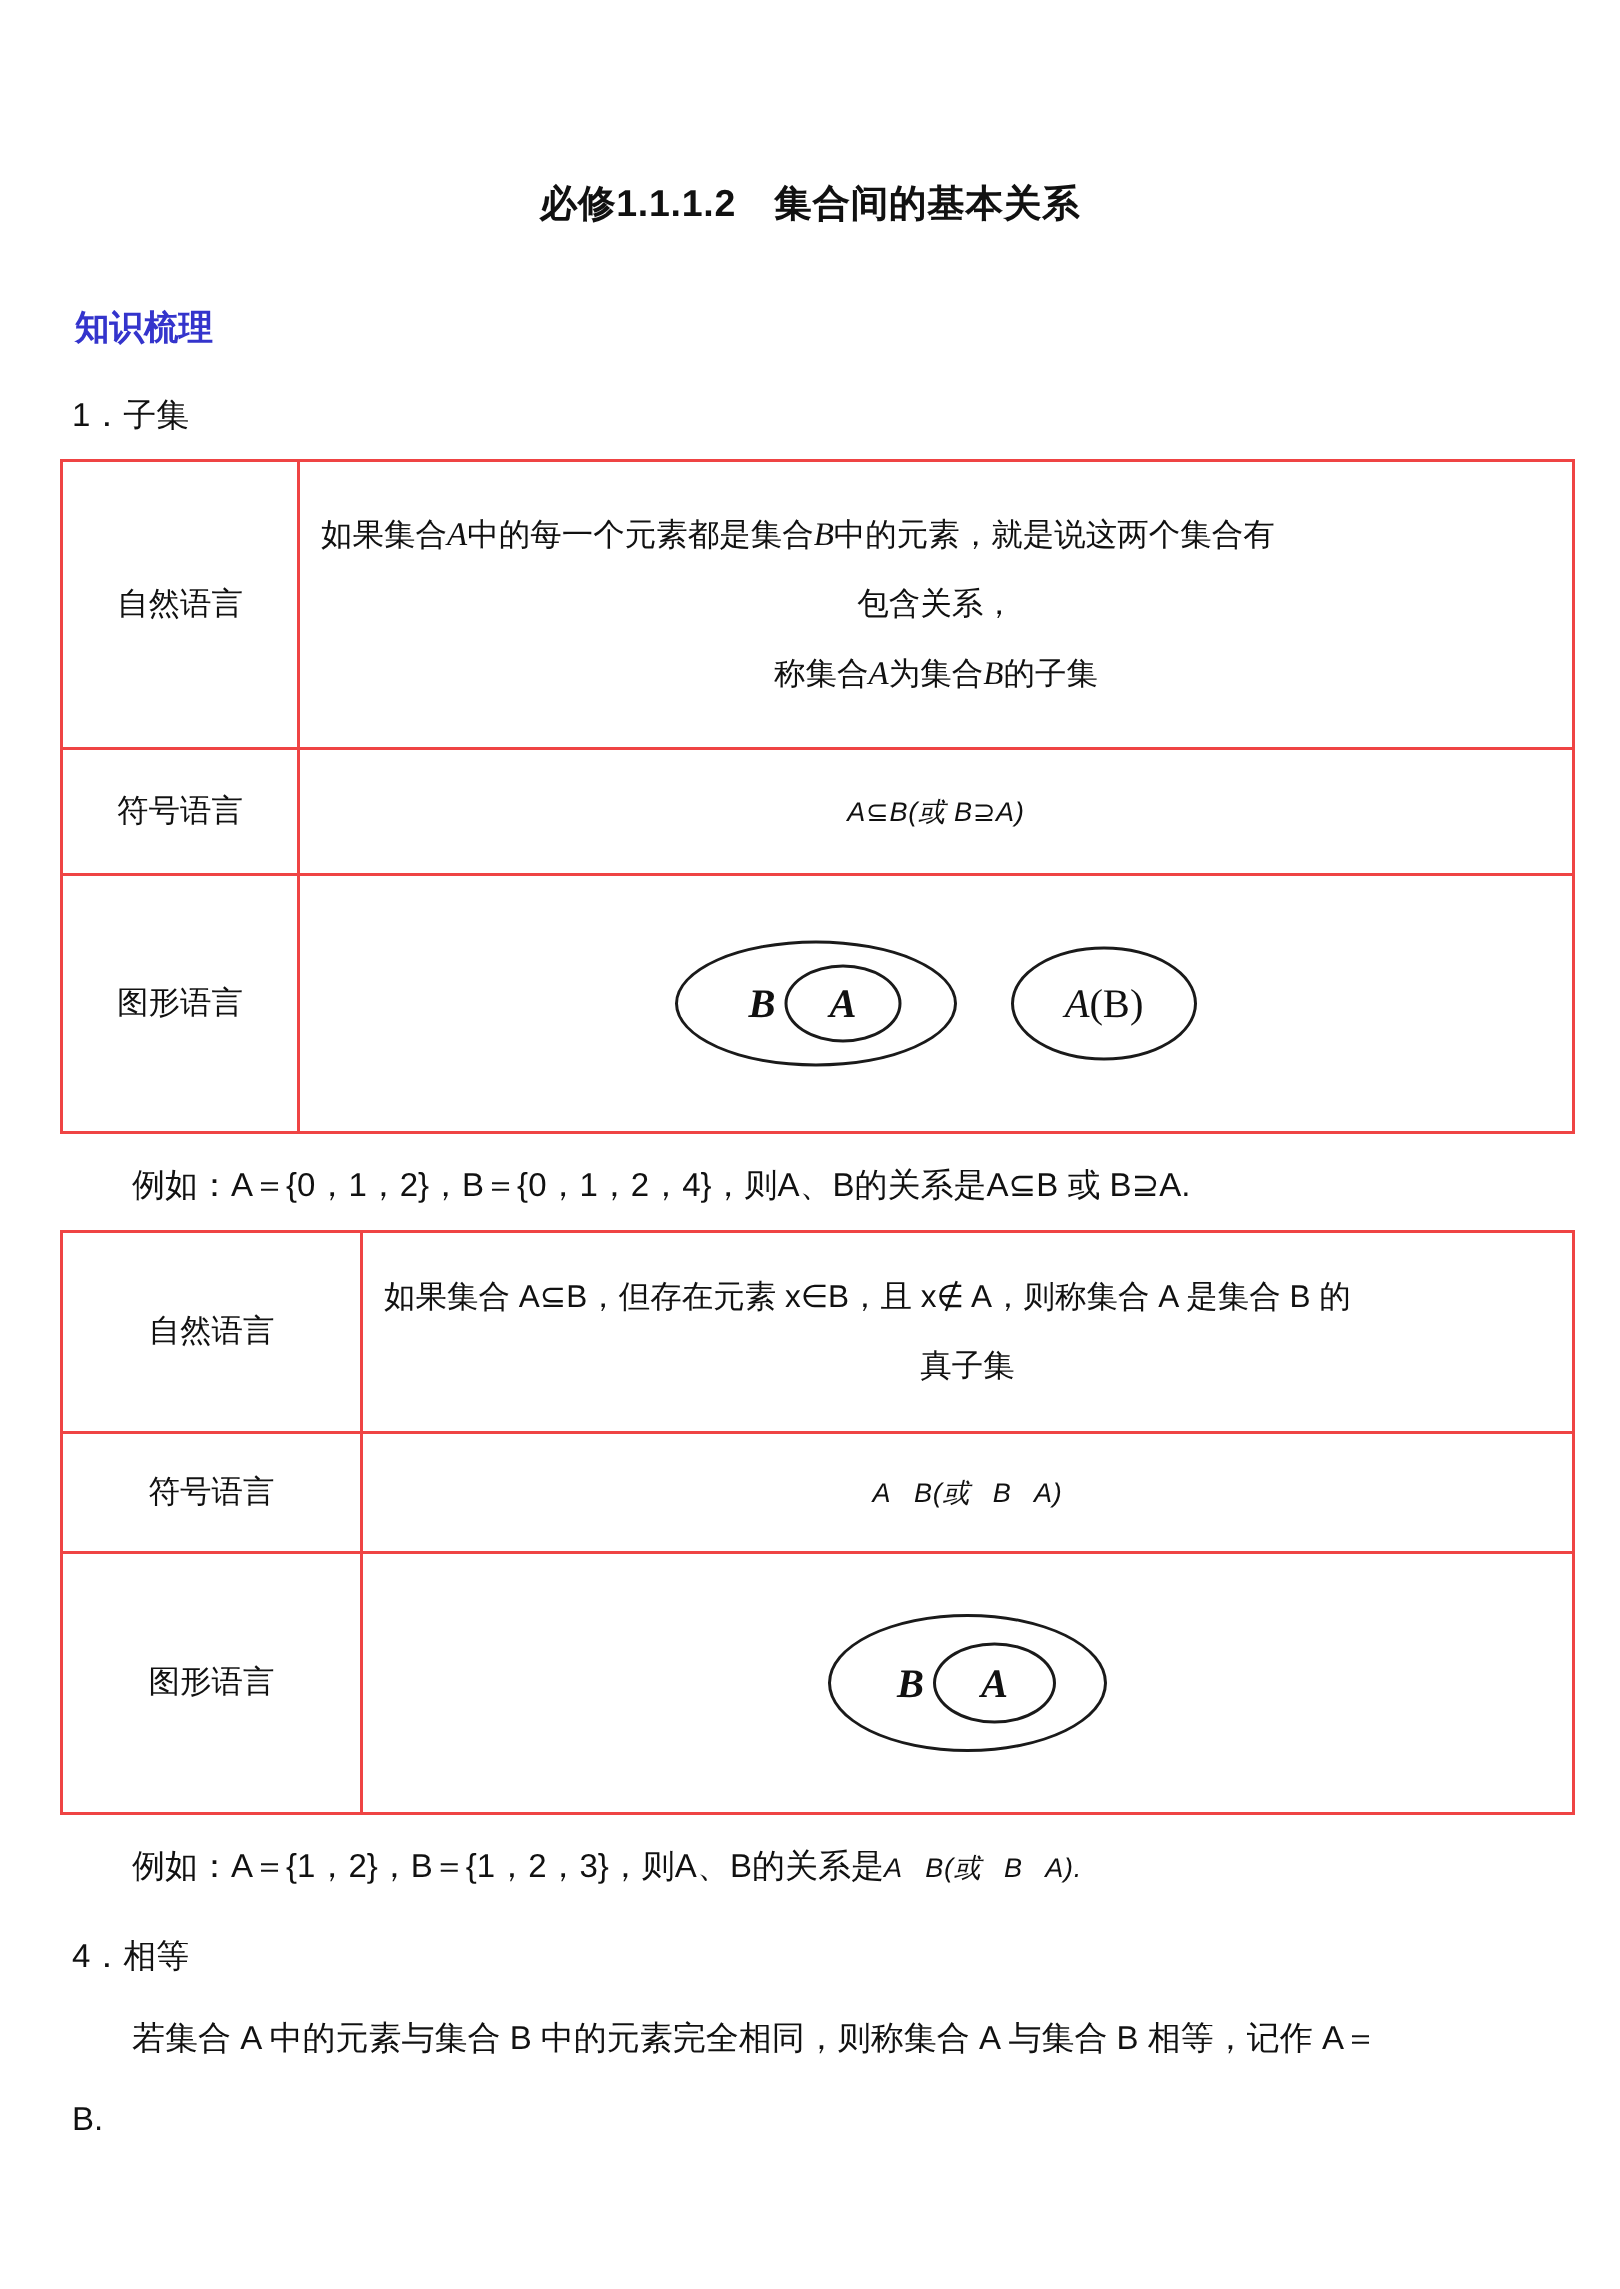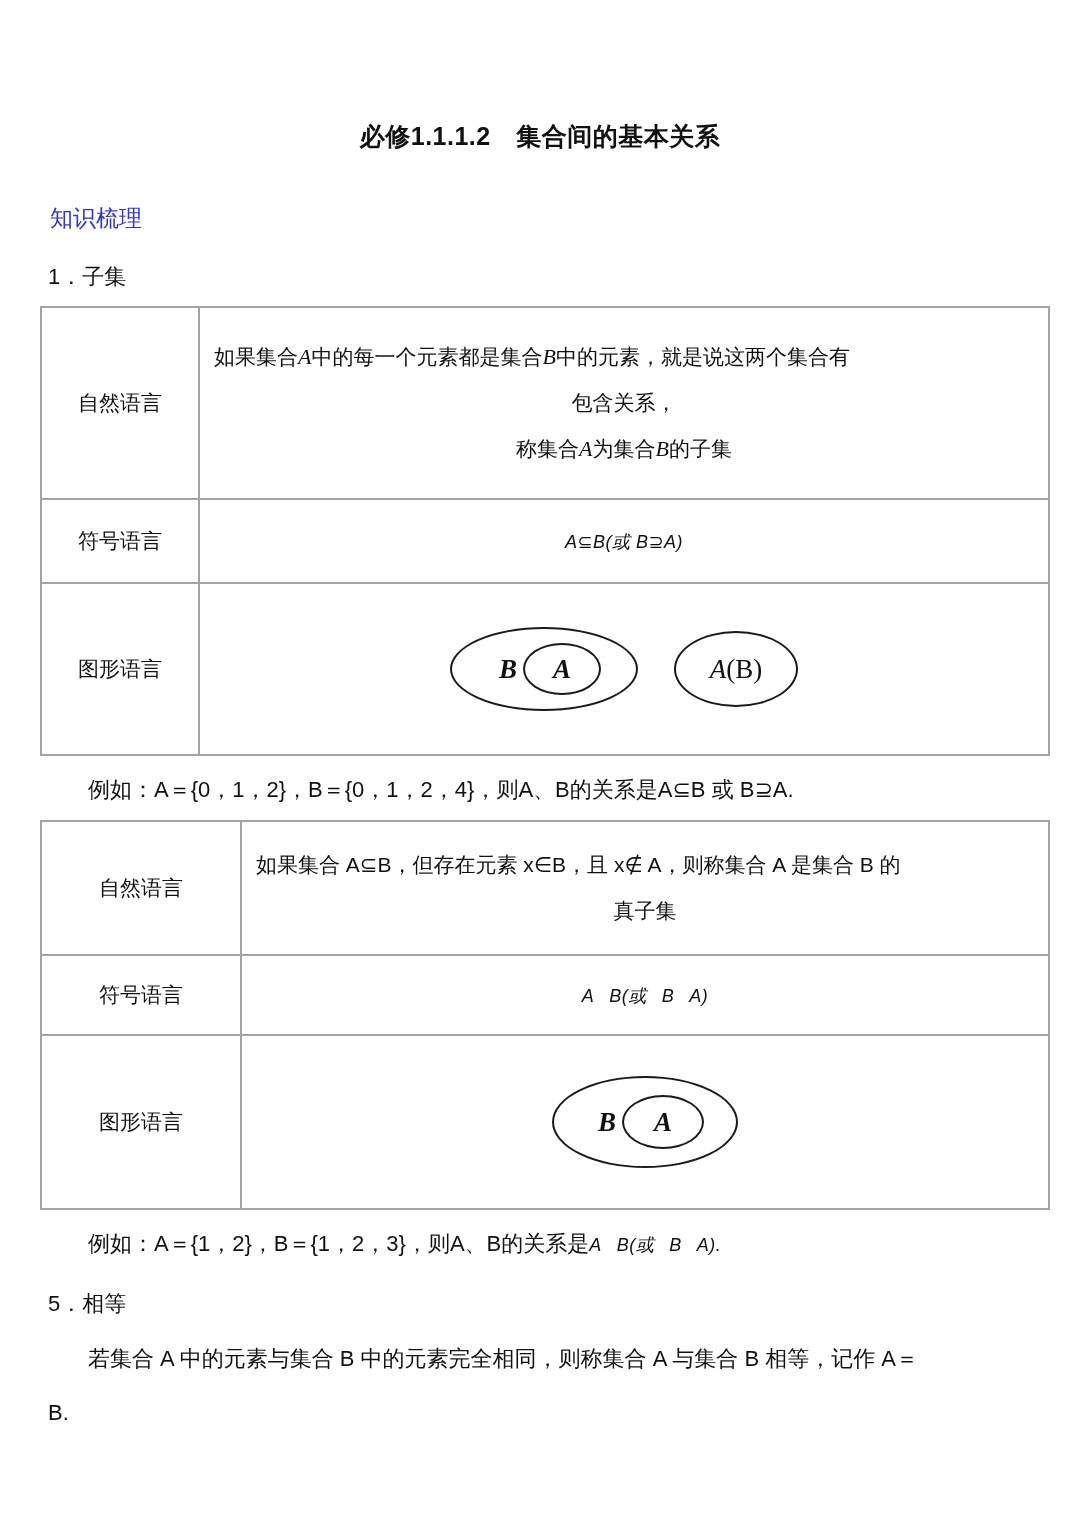--- a/index.html
+++ b/index.html
@@ -31,21 +31,21 @@
     letter-spacing: 0.5px;
     margin: 16px;
     padding-top: 103px;
     line-height: 34px;
   }
 
   
   .section-blue {
     color: #3434cc;
     font-size: 23px;
-    font-weight: 400;
+    font-weight: 700;
     margin: 0;
     padding-top: 34px;
     padding-left: 50px;
     line-height: 30px;
   }
 
   
   .num-heading {
     font-size: 22px;
     font-weight: 400;
@@ -60,21 +60,21 @@
   
   table.kb {
     border-collapse: collapse;
     table-layout: fixed;
     margin-left: 40px;
     margin-top: 14px;
     border: 2px solid #1a1a1a;
     background: #ffffff;
   }
   table.kb td {
-    border: 2px solid #a3a3a3;
+    border: 2px solid #ef4444;
     vertical-align: middle;
     font-size: 21px;
     line-height: 40px;
   }
   .lbl {
     text-align: center;
     font-size: 21px;
     white-space: nowrap;
   }
   .body-cell {
@@ -271,19 +271,19 @@
               </div>
             </div>
           </div>
         </td>
       </tr>
     </tbody>
   </table>
 
   <div class="example"><span>例如：A＝{1，2}，B＝{1，2，3}，则A、B的关系是</span><span class="sym-line"><span>A</span><span class="gap-sym"></span><span>B(或</span><span class="gap-sym"></span><span>B</span><span class="gap-sym"></span><span>A).</span></span></div>
 
-  <div class="num-heading h-sub3">5．相等</div>
+  <div class="num-heading h-sub3">4．相等</div>
 
   <div class="para">若集合 A 中的元素与集合 B 中的元素完全相同，则称集合 A 与集合 B 相等，记作 A＝</div>
 
   <div class="para-cont">B.</div>
 
 </div>
 
 </body></html>

